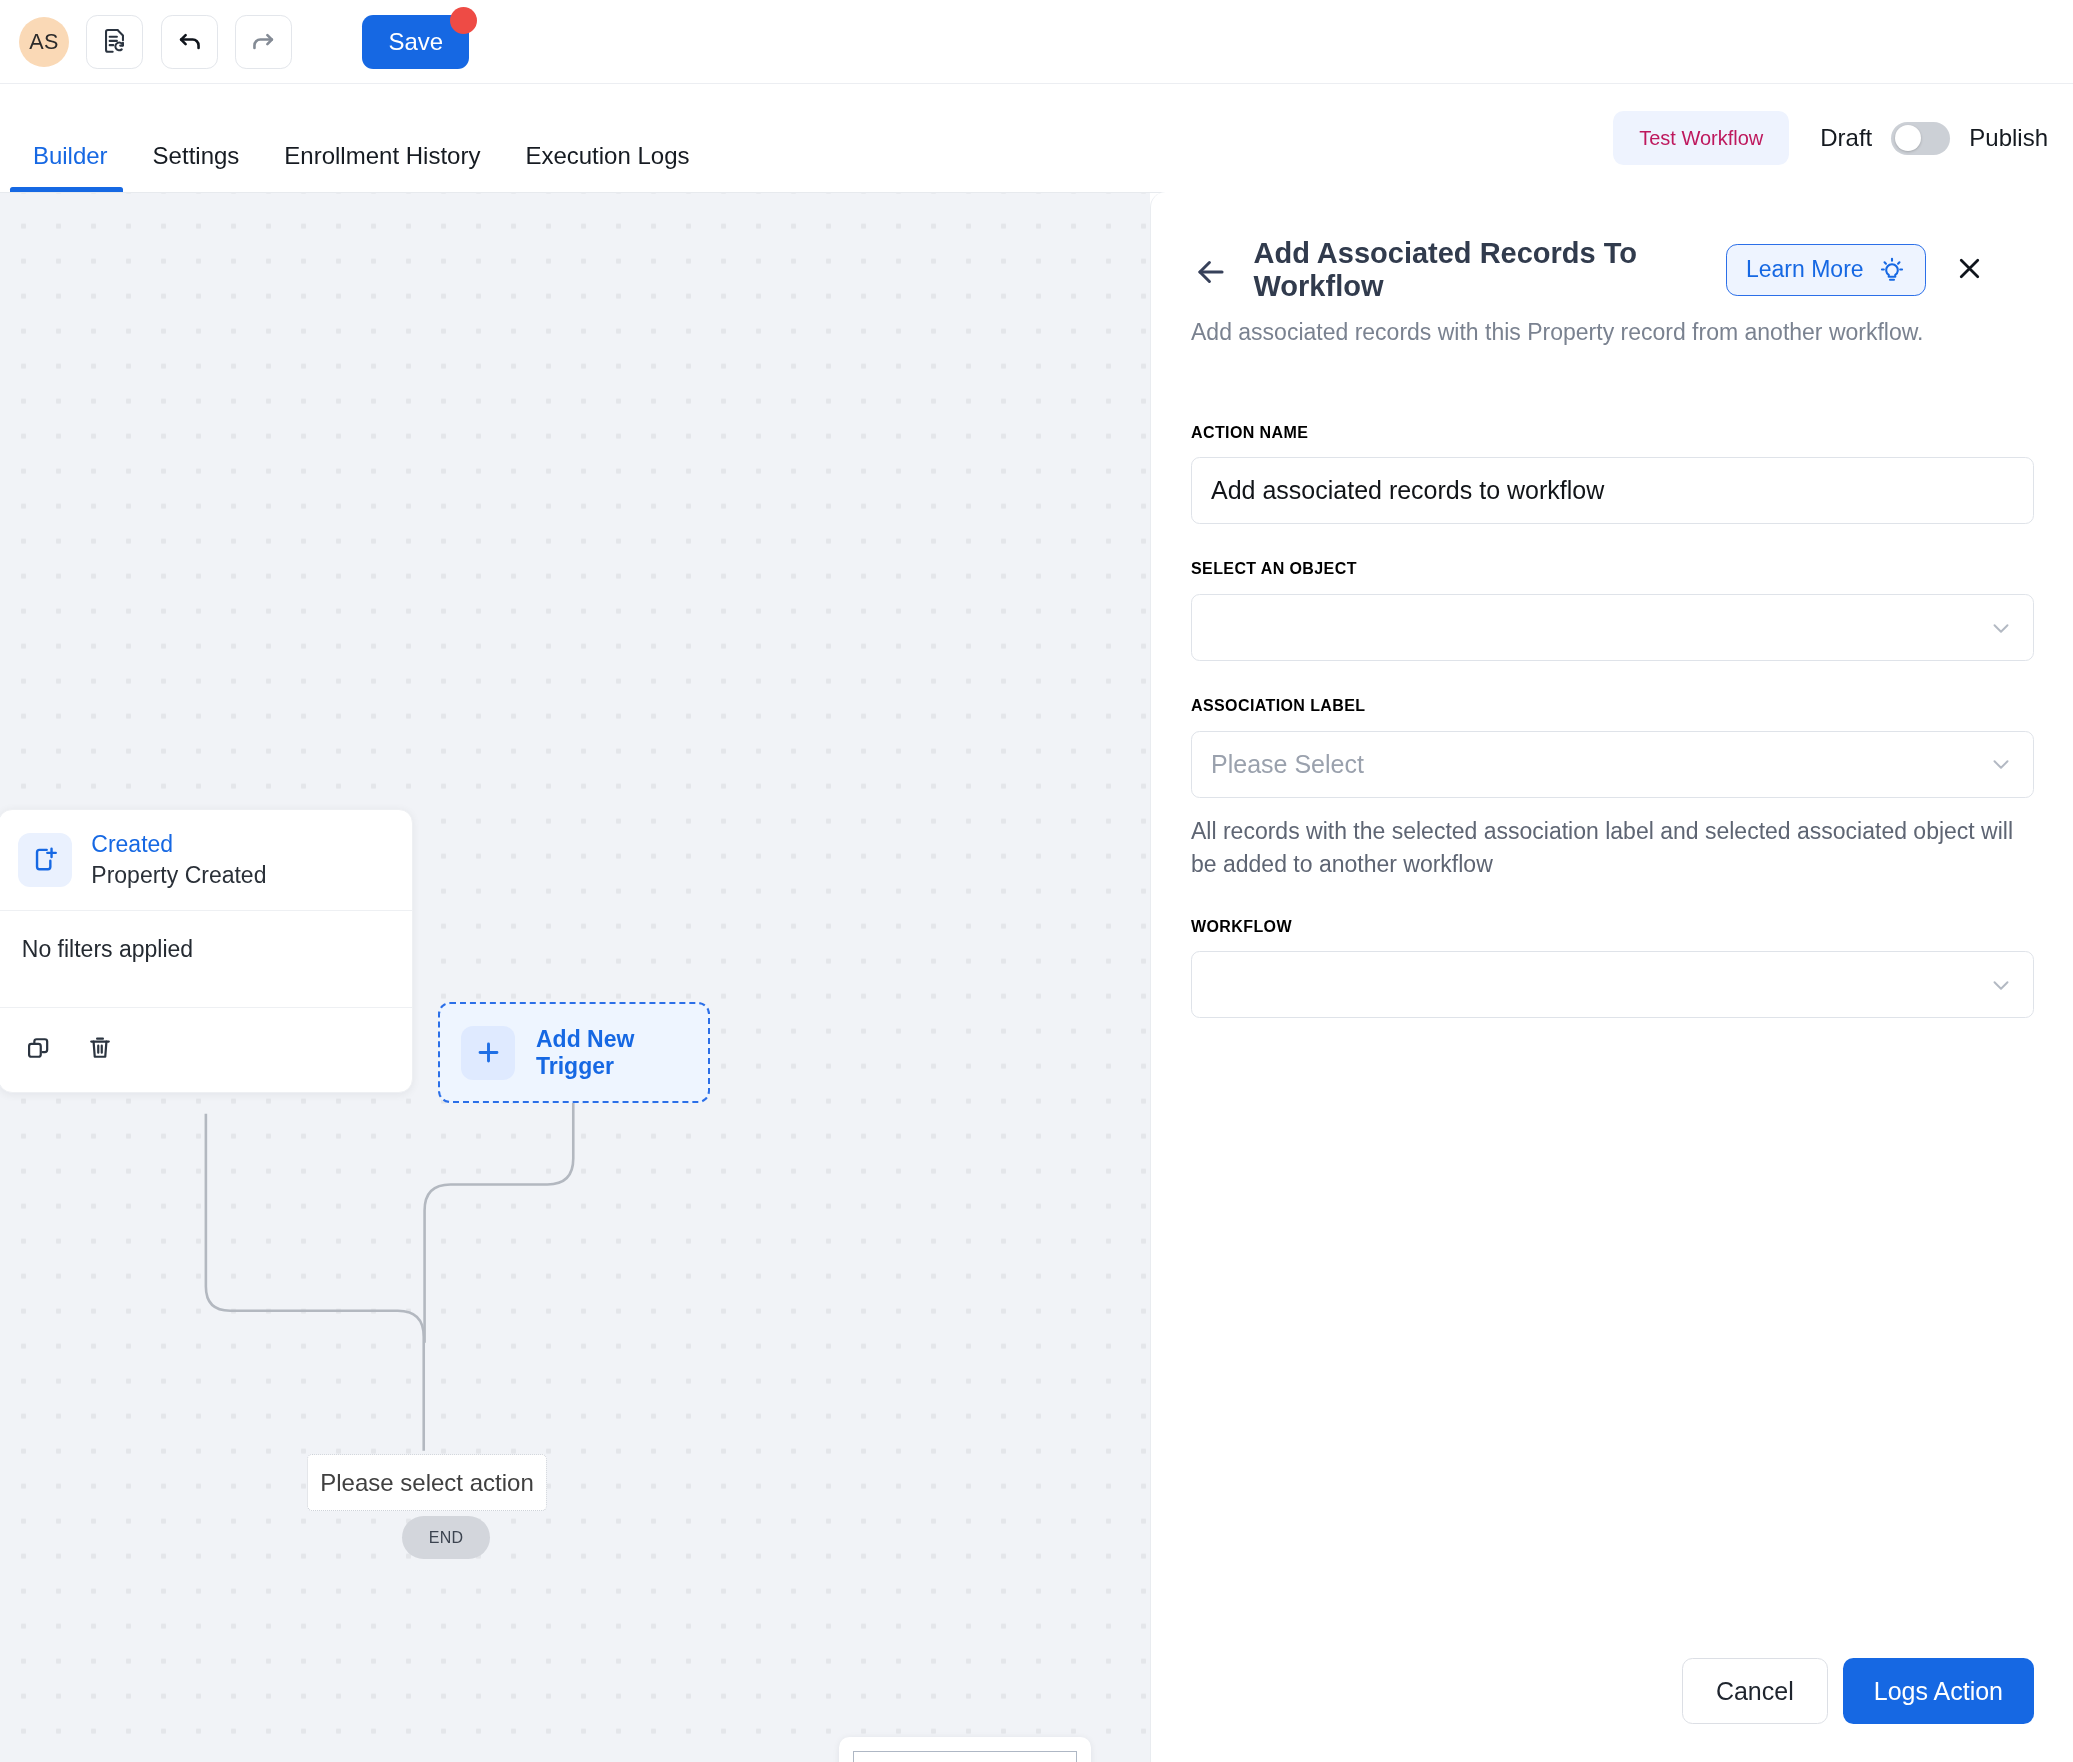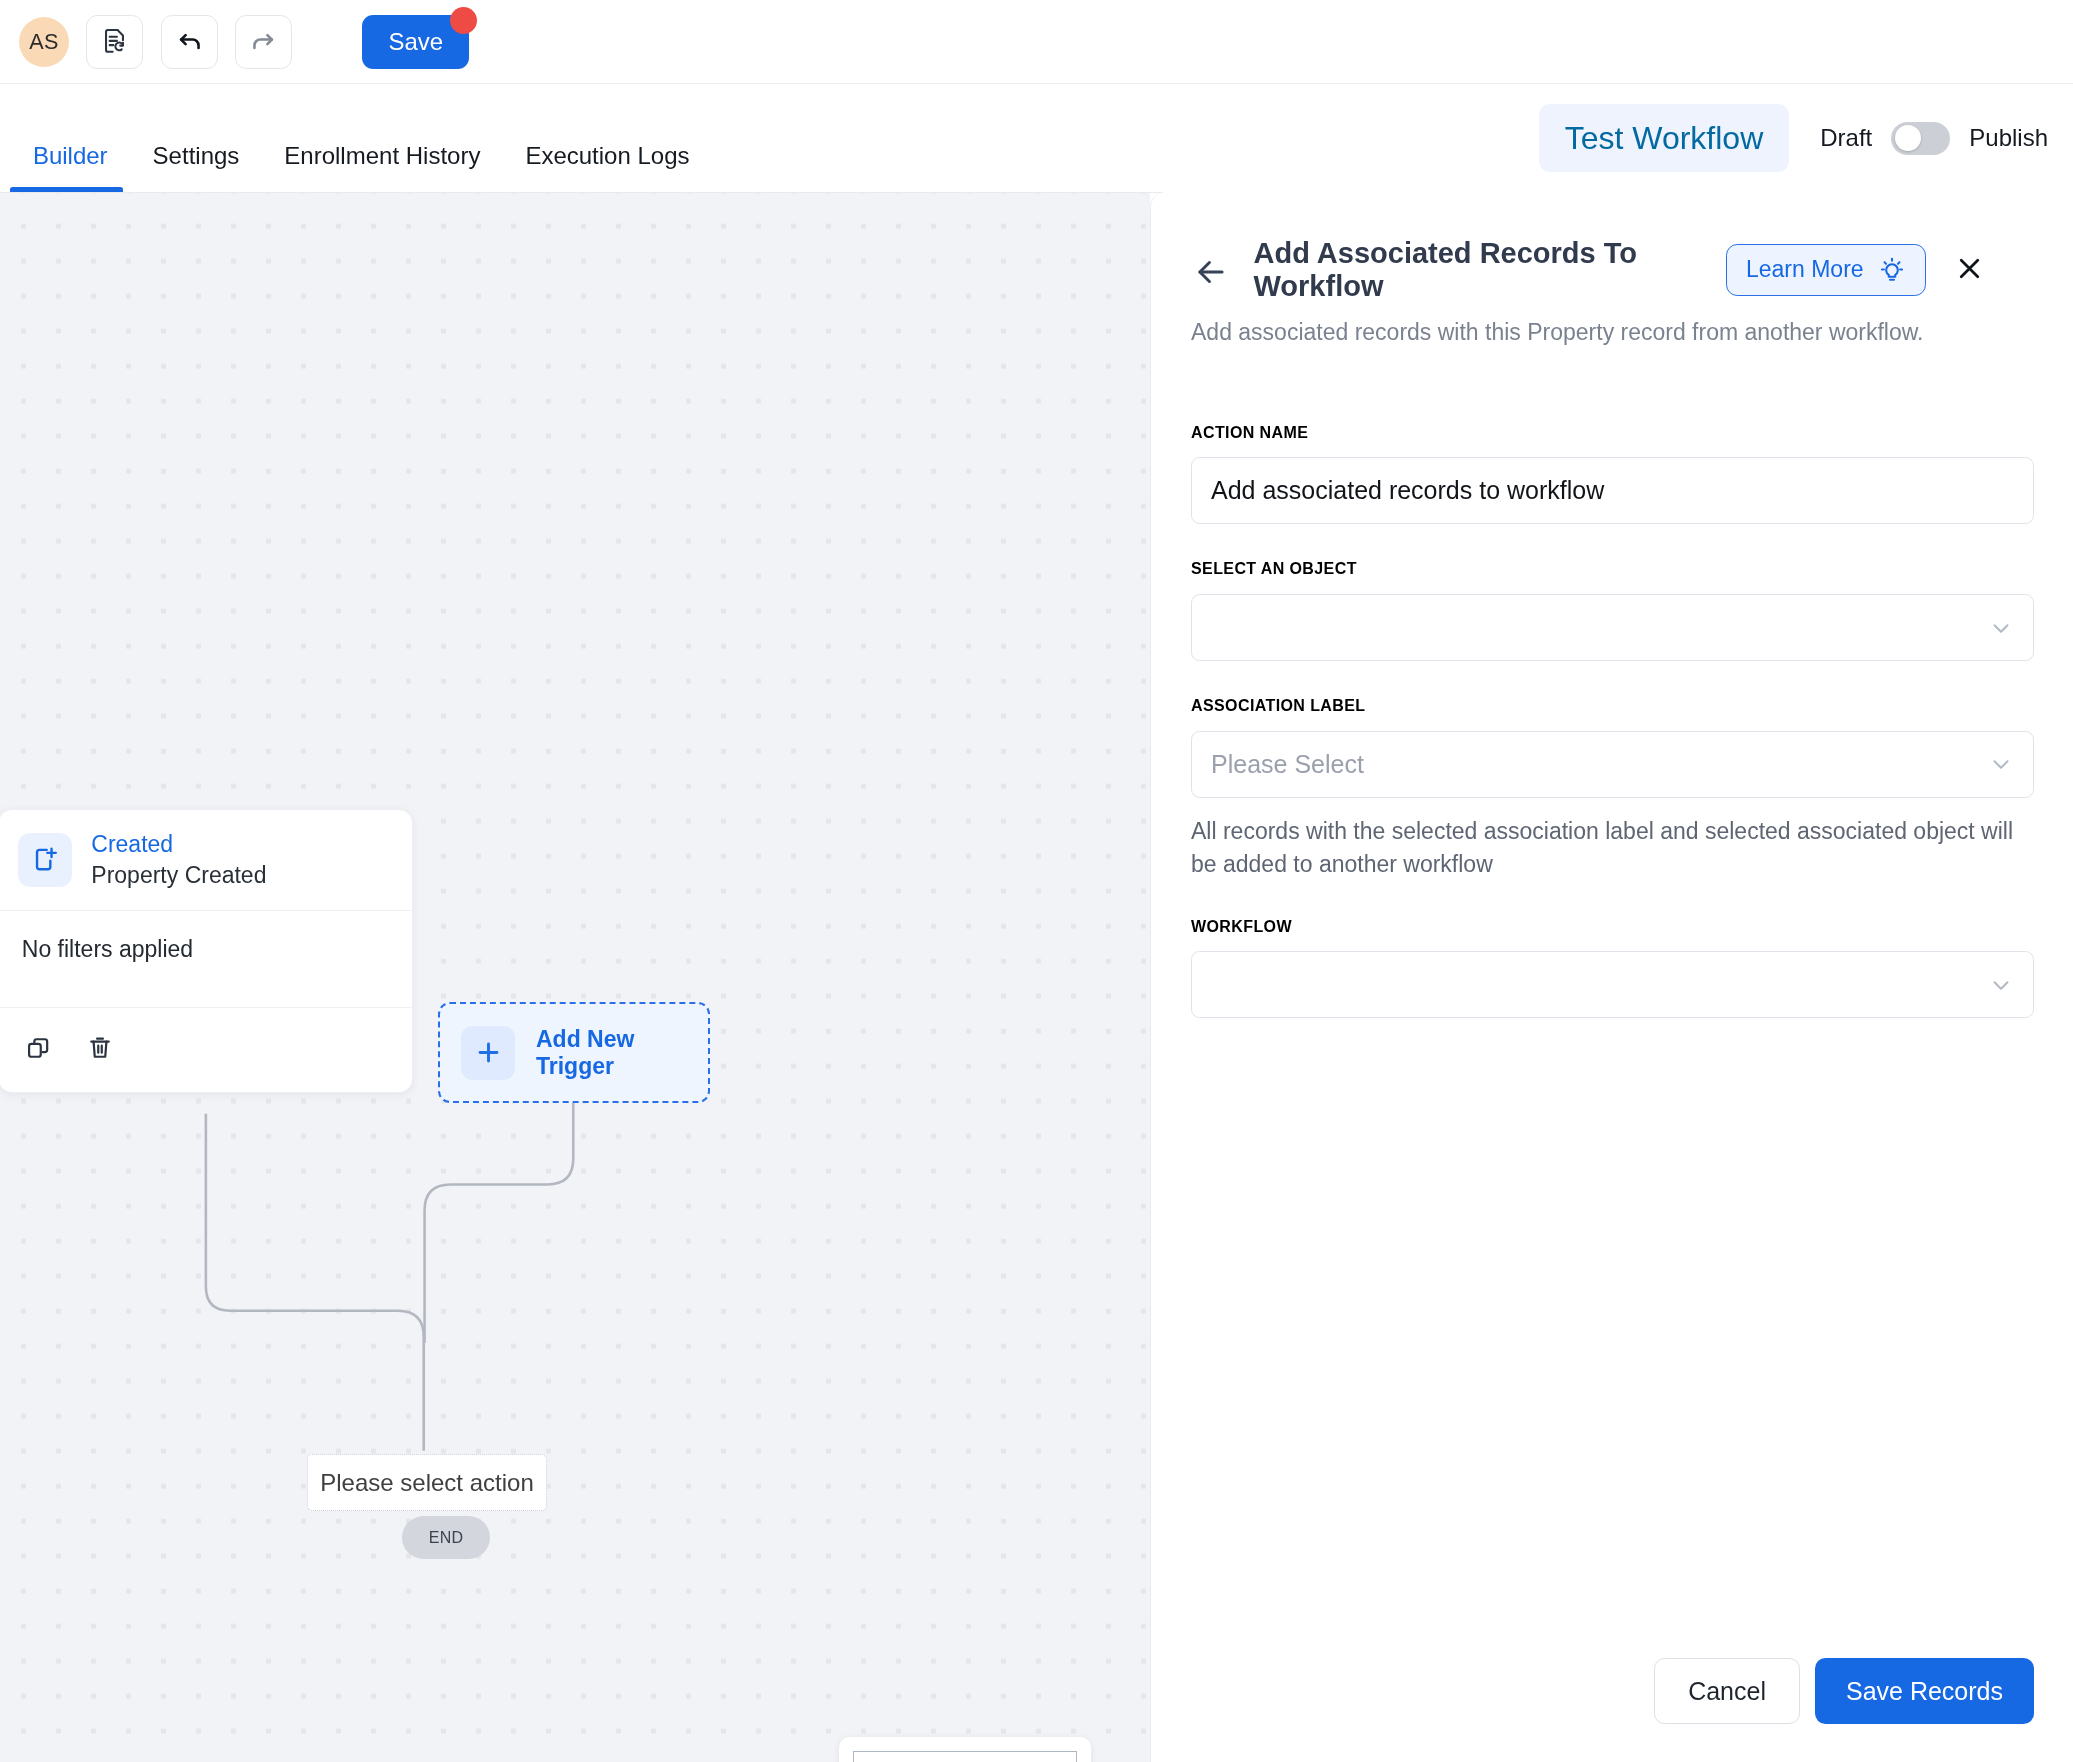--- a/index.html
+++ b/index.html
@@ -62,22 +62,22 @@
     padding: 0 22.5px 22.5px 22.5px; height: 100%; display: flex; align-items: flex-end;
     white-space: nowrap;
   }
   .tab.active { color: #1668e3; font-weight: 400; }
   .tab.active::after {
     content:""; position: absolute; left: 0px; right: 7px; bottom: 0;
     height: 5.2px; background: #1668e3; border-radius: 2.6px 2.6px 0 0;
   }
   .tab-right { display: flex; align-items: center; gap: 31px; }
   .test-wf-btn {
-    background: #eef3fe; color: #0369a1; border: none; border-radius: 10.4px;
-    padding: 15.6px 26px; font-size: 32px; font-family: inherit; cursor: pointer;
+    background: #eef3fe; color: #be185d; border: none; border-radius: 10.4px;
+    padding: 15.6px 26px; font-size: 20px; font-family: inherit; cursor: pointer;
     white-space: nowrap;
   }
   .toggle-group { display: flex; align-items: center; gap: 19px; }
   .toggle-label { font-size: 24px; color: #151a20; }
   .toggle {
     width: 59px; height: 33px; border-radius: 16.4px; background: #ccd0d6;
     position: relative; cursor: pointer; flex: none;
   }
   .toggle .knob {
     position: absolute; top: 3.5px; left: 3.5px; width: 26px; height: 26px;
@@ -399,18 +399,18 @@
           <svg class="chev" width="26" height="26" viewBox="0 0 24 24" fill="none" stroke="#b3b9c3" stroke-width="1.8" stroke-linecap="round" stroke-linejoin="round">
             <path d="M6 9.5l6 6 6-6"></path>
           </svg>
         </div>
       </div>
 
     </div>
 
     <div class="panel-foot">
       <button class="btn-cancel">Cancel</button>
-      <button class="btn-save-action">Save Records</button>
+      <button class="btn-save-action">Logs Action</button>
     </div>
   </div>
 
 </div>
 
 
 </body></html>

